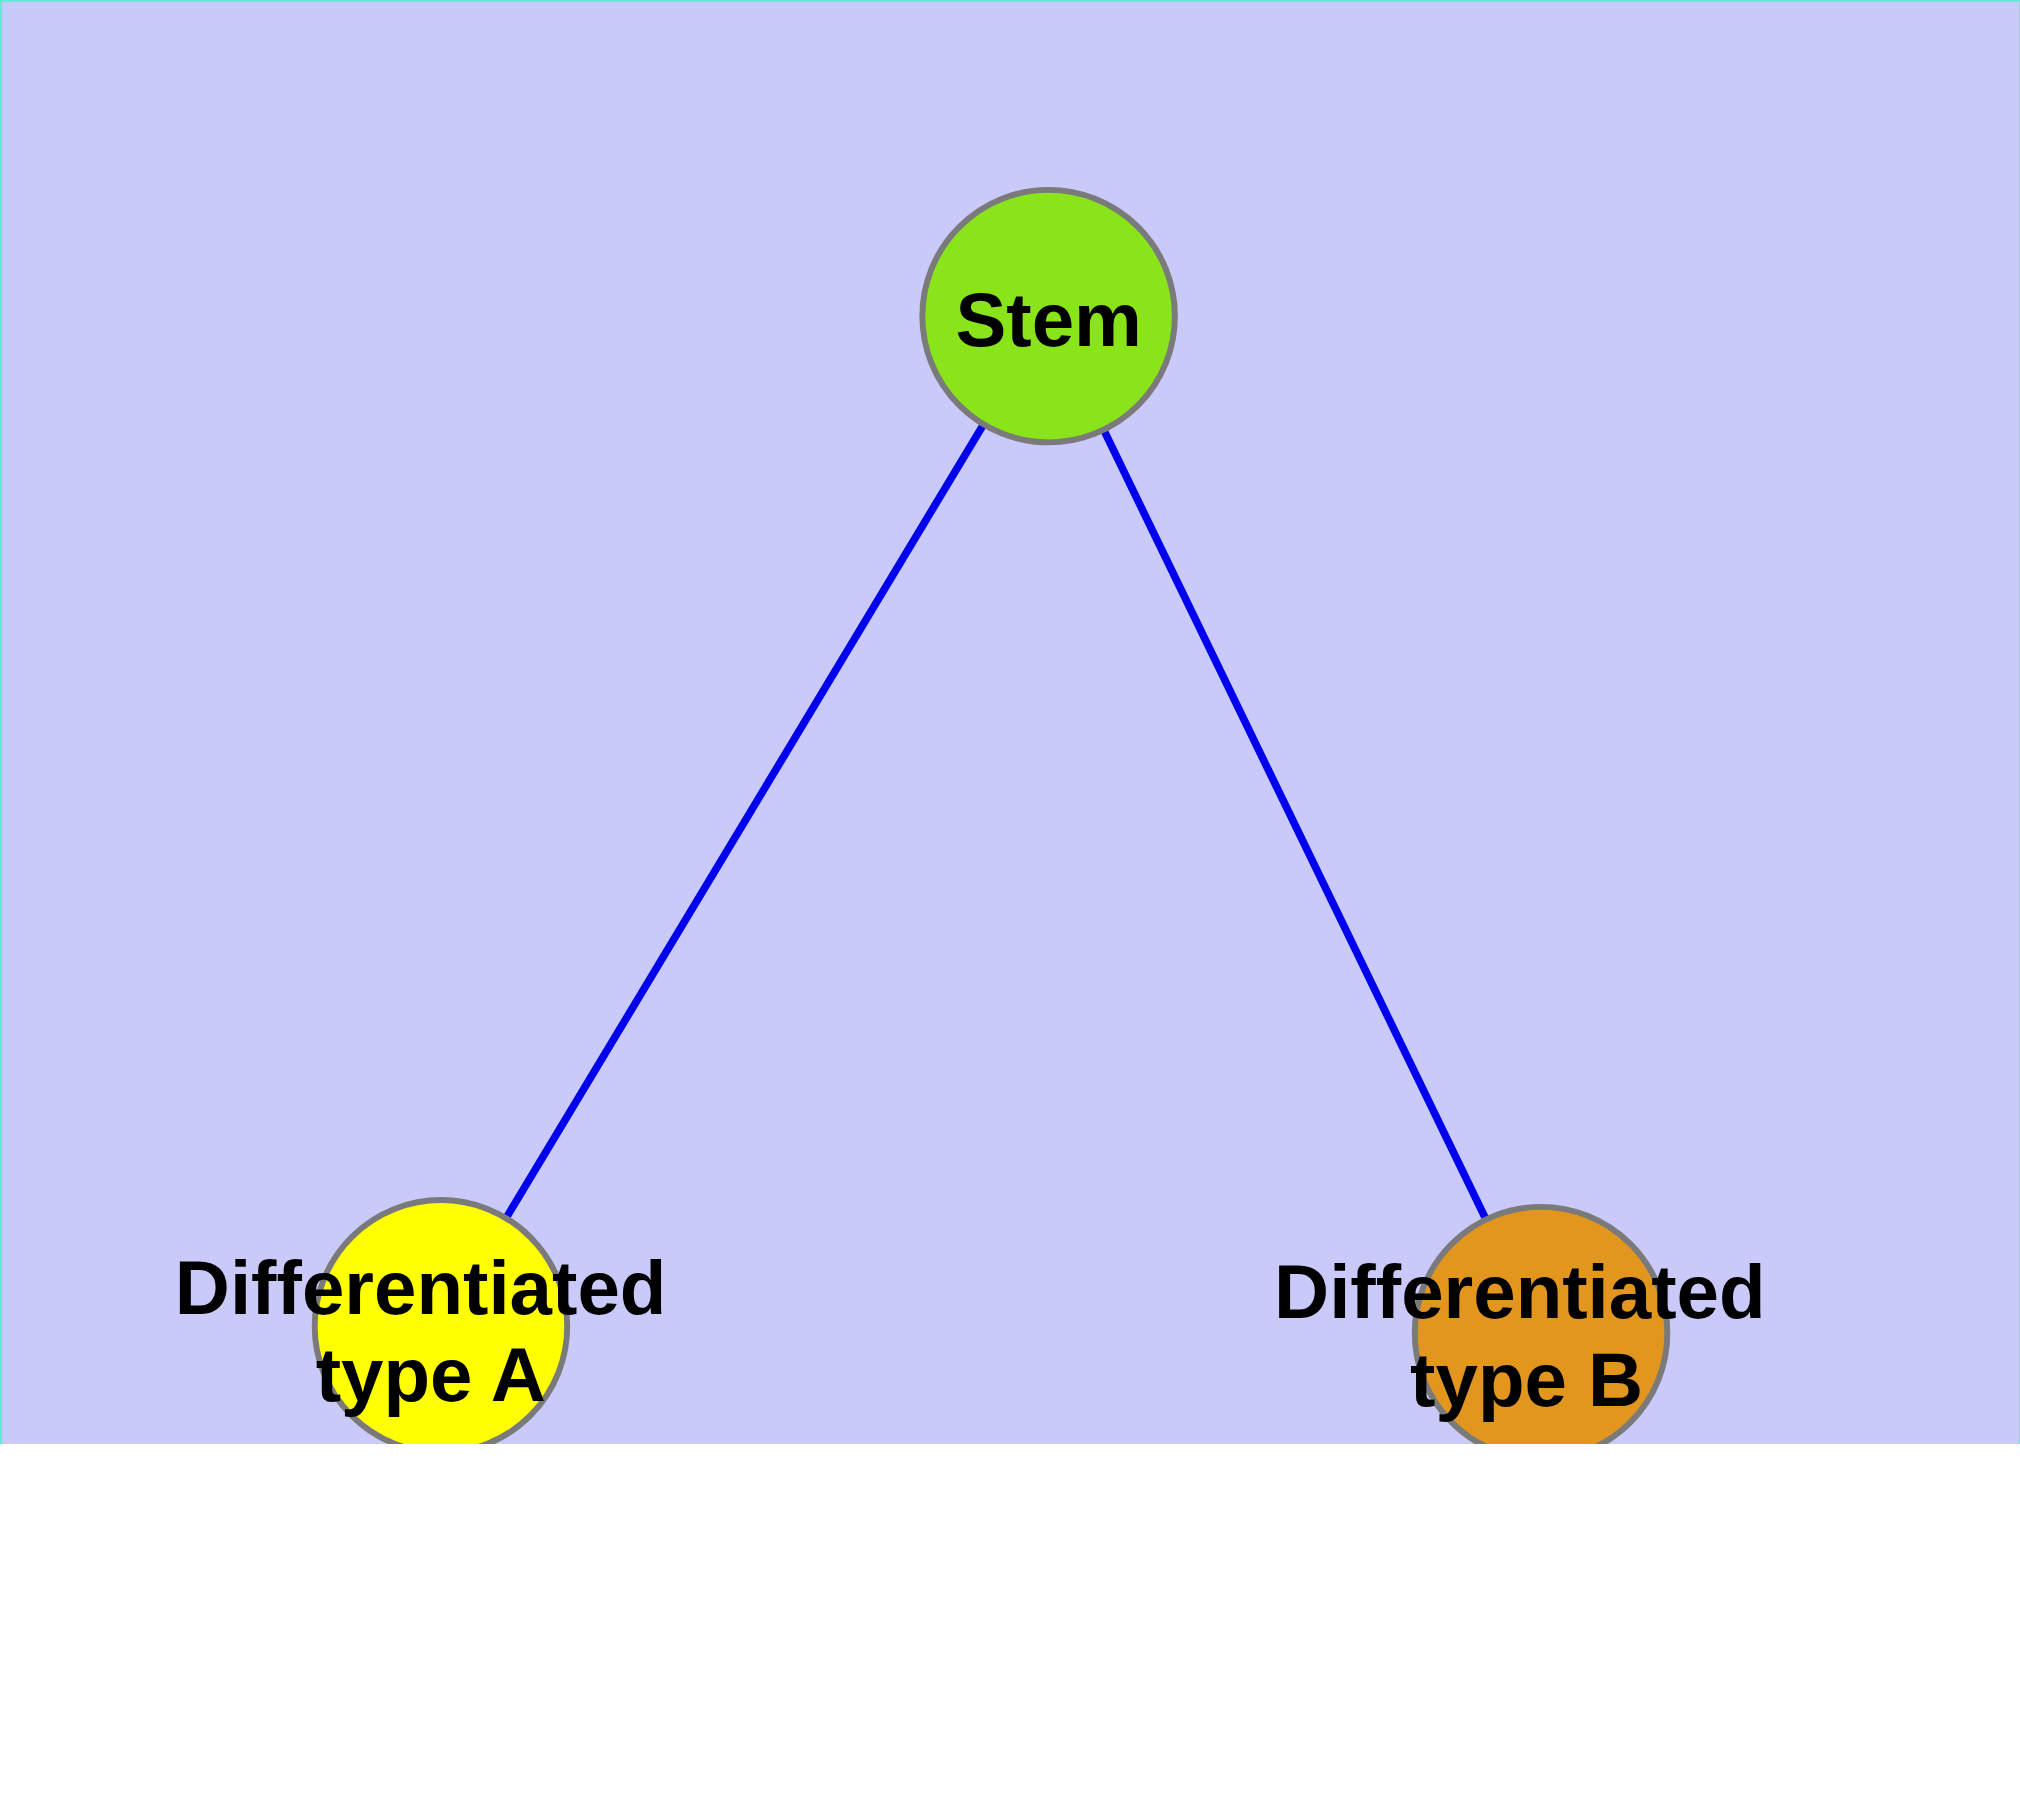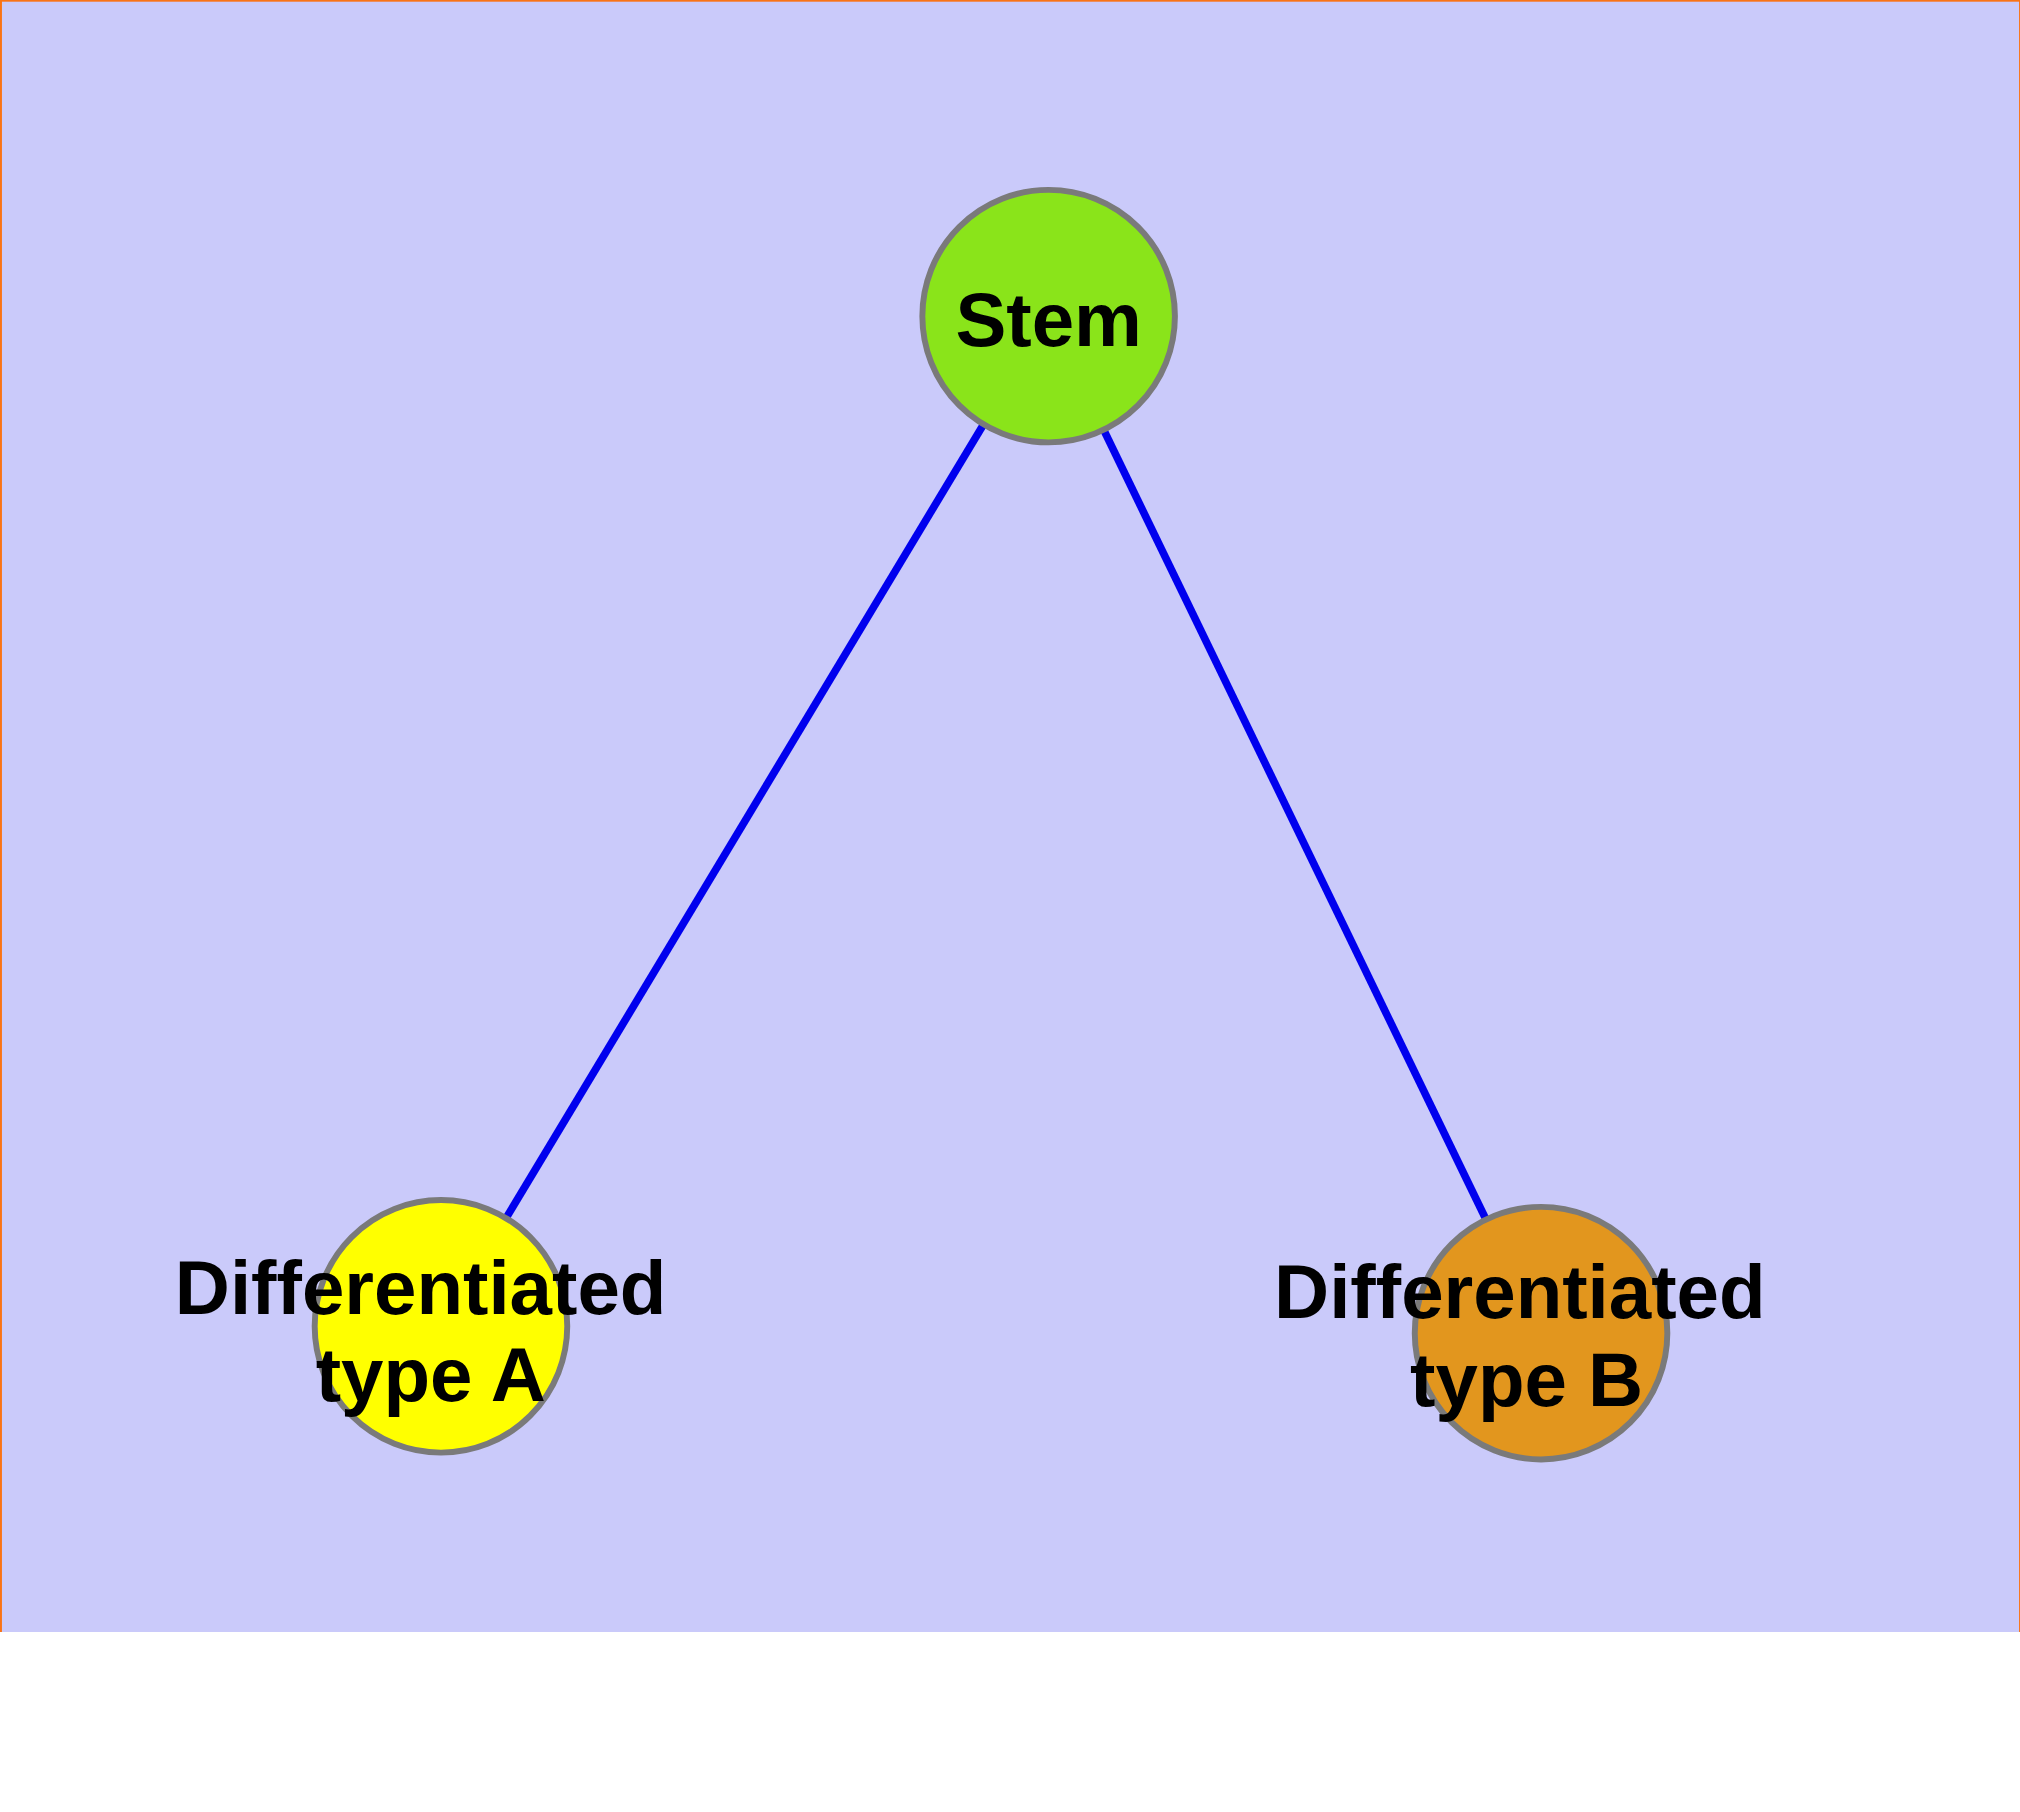--- a/index.html
+++ b/index.html
@@ -3,22 +3,22 @@
 <meta charset="utf-8">
 <style>
   html, body {
     margin: 0;
     padding: 0;
     background: #FFFFFF;
   }
   .stage {
     position: relative;
     width: 2021px;
-    height: 1632px;
-    background: #f97316;
+    height: 1444px;
+    background: #5eead4;
     overflow: hidden;
   }
   svg.diagram {
     display: block;
     width: 2021px;
     height: 1812px;
   }
   .edge {
     stroke: #0000EE;
     stroke-width: 9;

